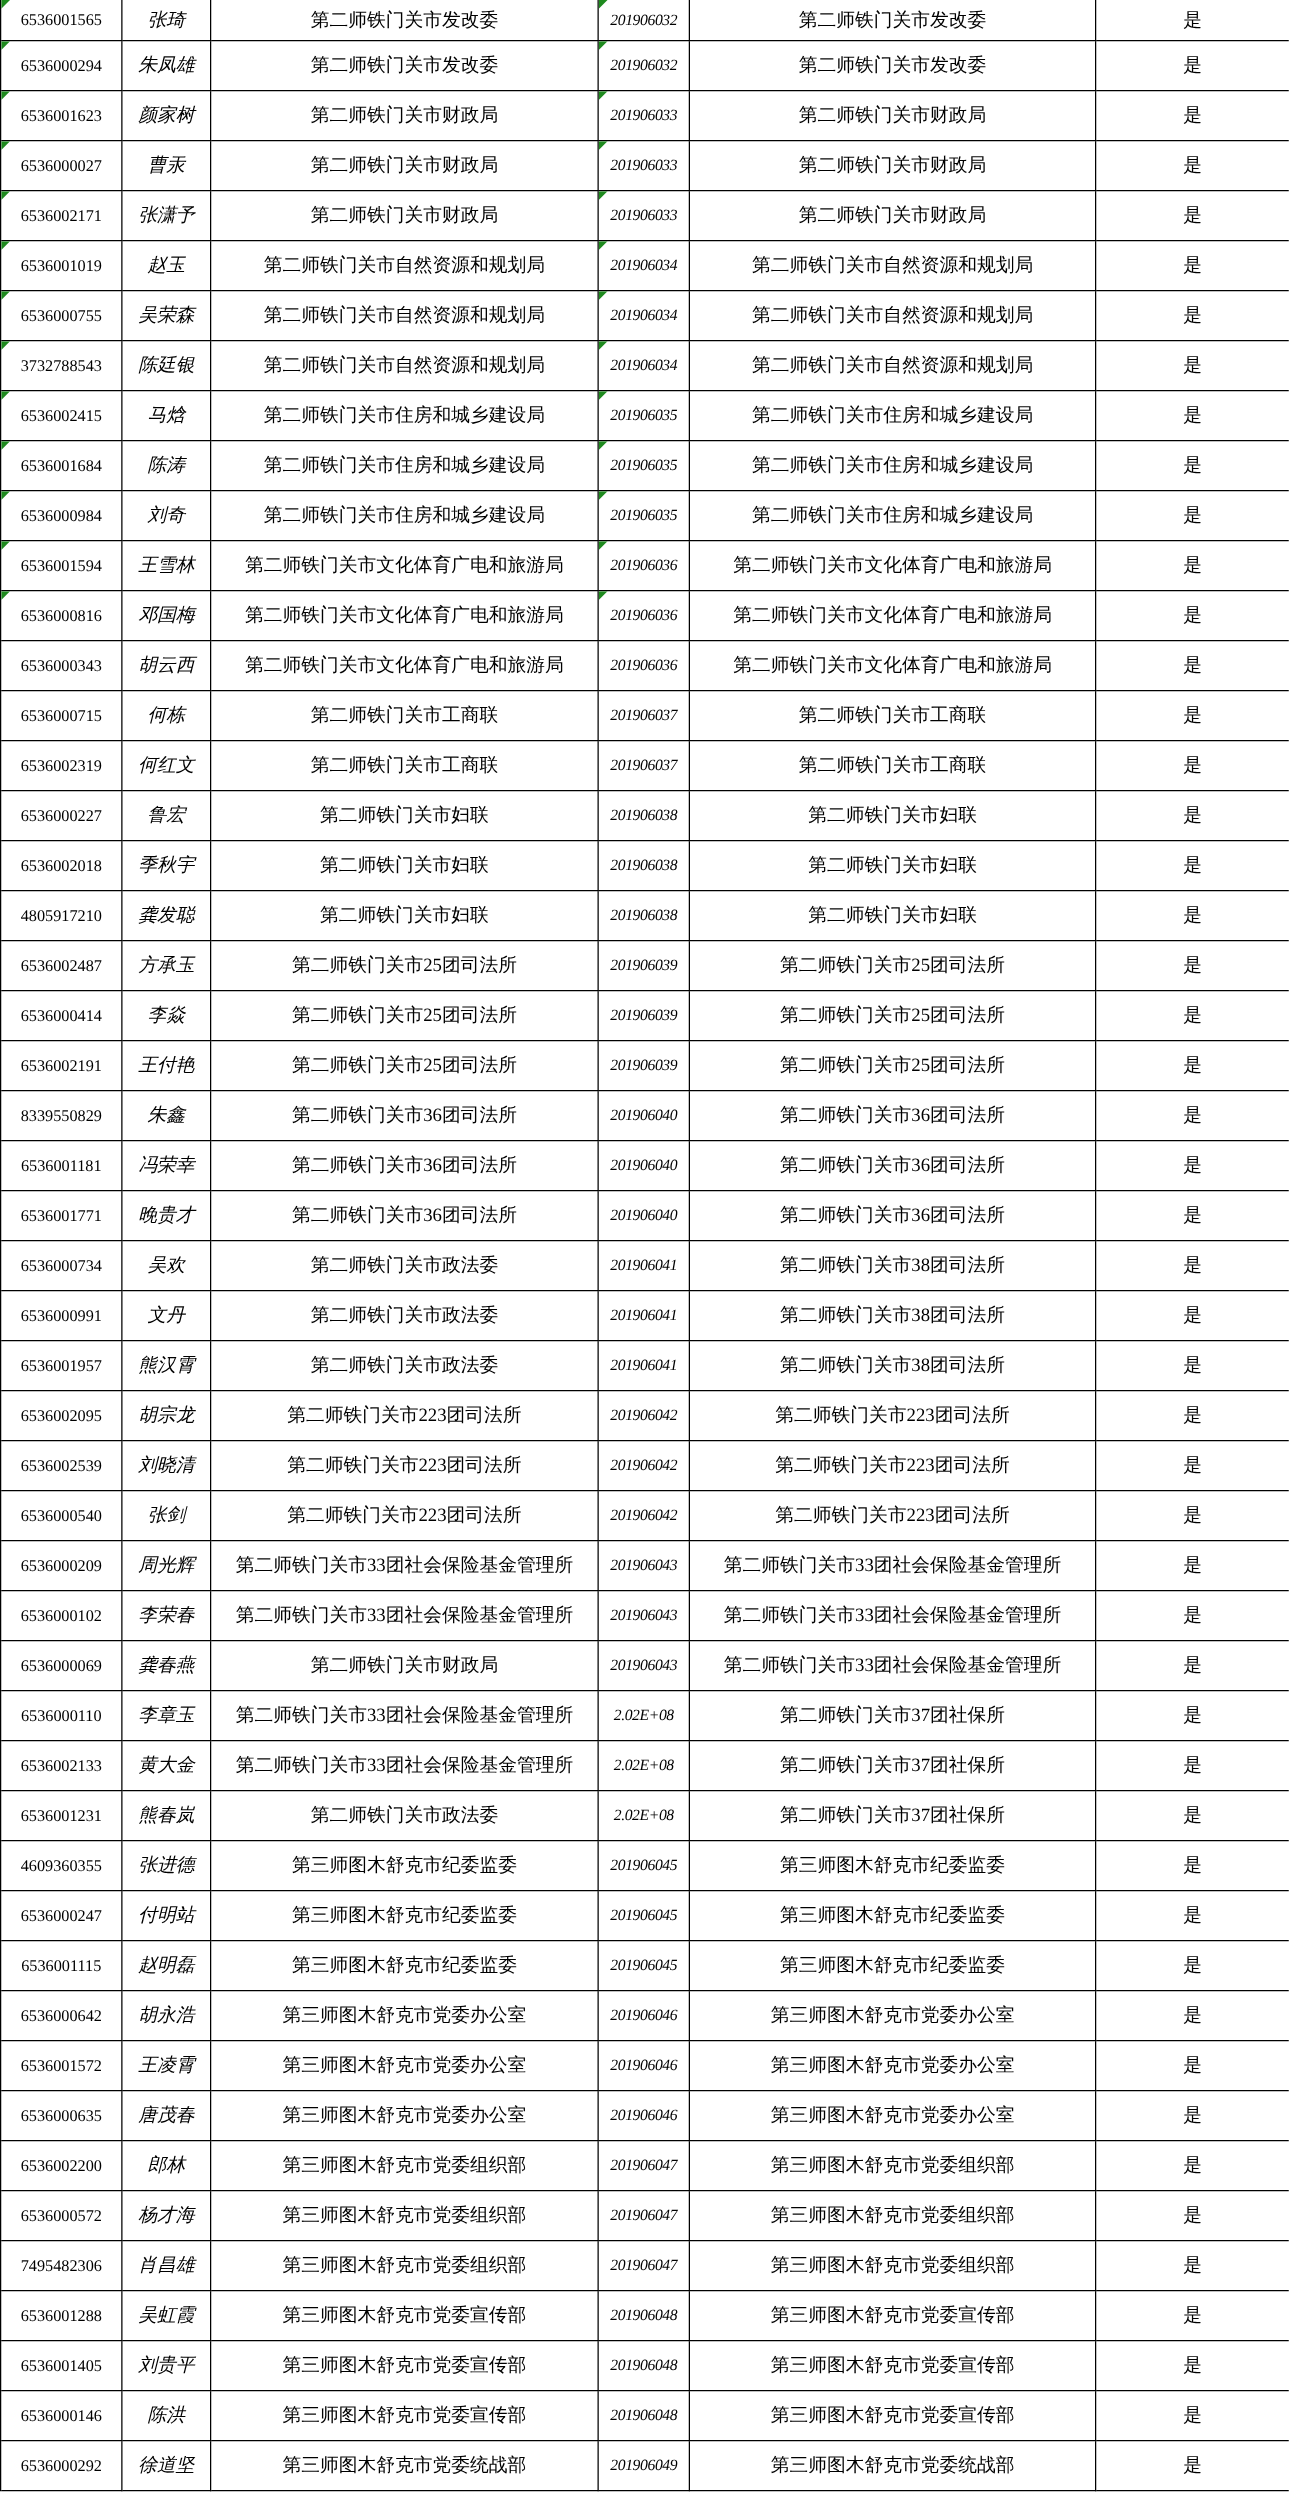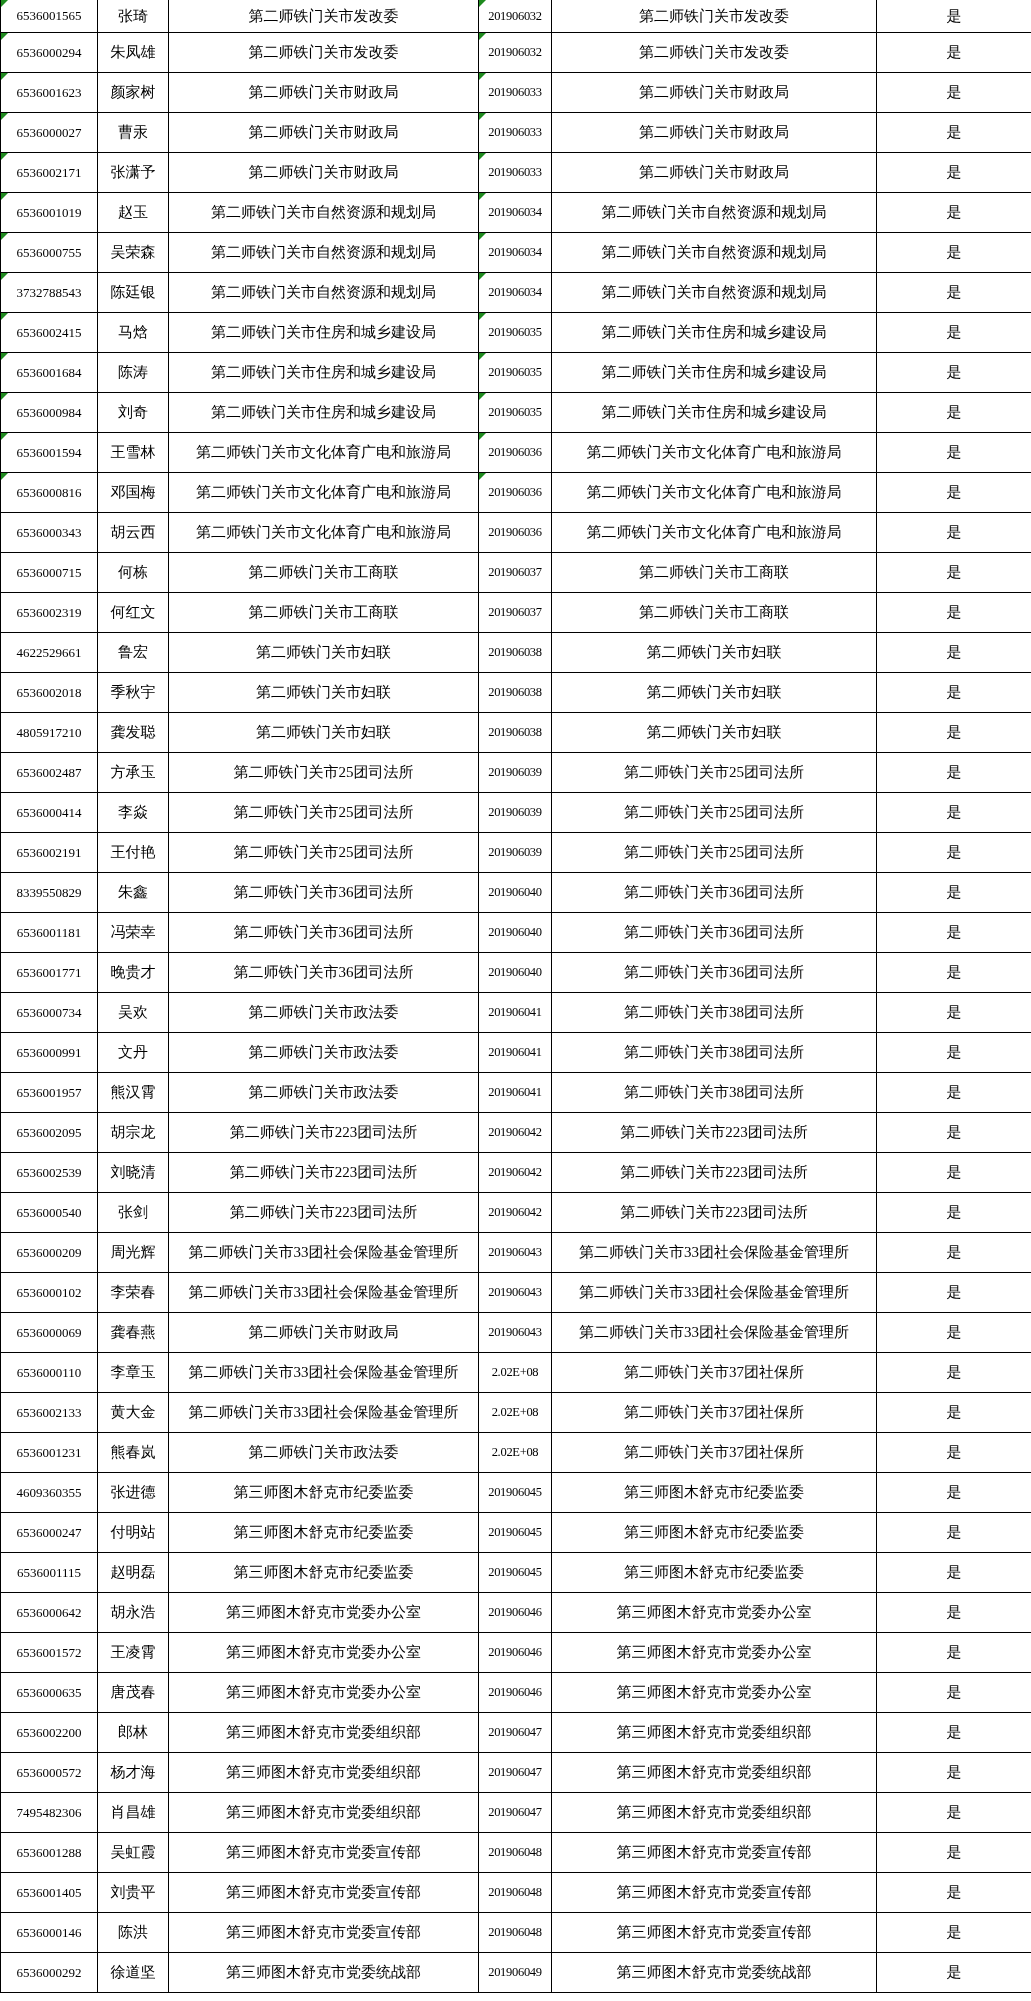--- a/index.html
+++ b/index.html
@@ -20,23 +20,23 @@
   .cell{
     box-sizing:border-box;
     position:relative;
     border-right:1px solid #000;
     border-bottom:1px solid #000;
     display:flex;align-items:center;justify-content:center;
     overflow:hidden;white-space:nowrap;
     color:#000;
   }
   .c1{width:97px;font-size:13px;}
-  .c2{width:71px;font-size:15px;}
+  .c2{width:71px;font-size:15px;font-style:italic;}
   .c3{width:310px;font-size:15px;}
-  .c4{width:73px;font-size:12.5px;letter-spacing:-0.3px;}
+  .c4{width:73px;font-size:12.5px;letter-spacing:-0.3px;font-style:italic;}
   .c5{width:325px;font-size:15px;}
   .c6{width:154px;border-right:none;font-size:15px;}
   .tri{
     position:absolute;top:0;left:0;width:0;height:0;
     border-top:7px solid #1e8a1e;
     border-right:7px solid transparent;
   }
 </style>
 </head>
 <body>
@@ -383,21 +383,21 @@
       </div>
       <div class="cell c5">
         <span>第二师铁门关市工商联</span>
       </div>
       <div class="cell c6">
         <span>是</span>
       </div>
     </div>
     <div class="row">
       <div class="cell c1">
-        <span>4622529661</span>
+        <span>6536000227</span>
       </div>
       <div class="cell c2">
         <span>鲁宏</span>
       </div>
       <div class="cell c3">
         <span>第二师铁门关市妇联</span>
       </div>
       <div class="cell c4">
         <span>201906038</span>
       </div>

